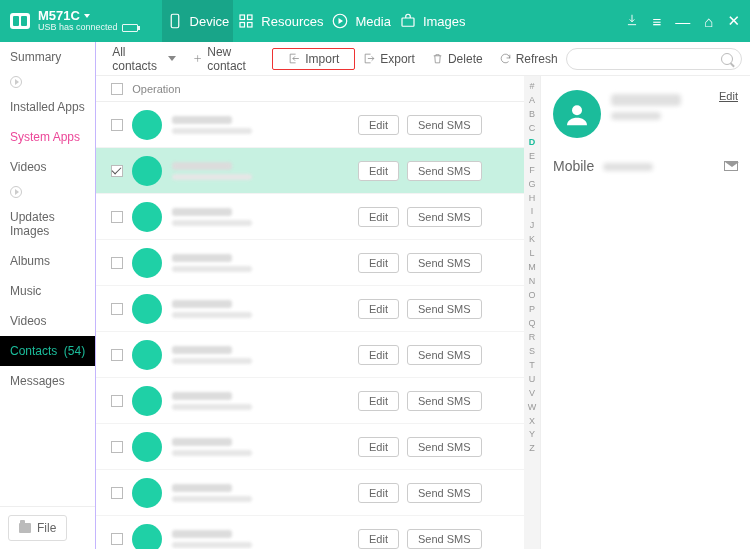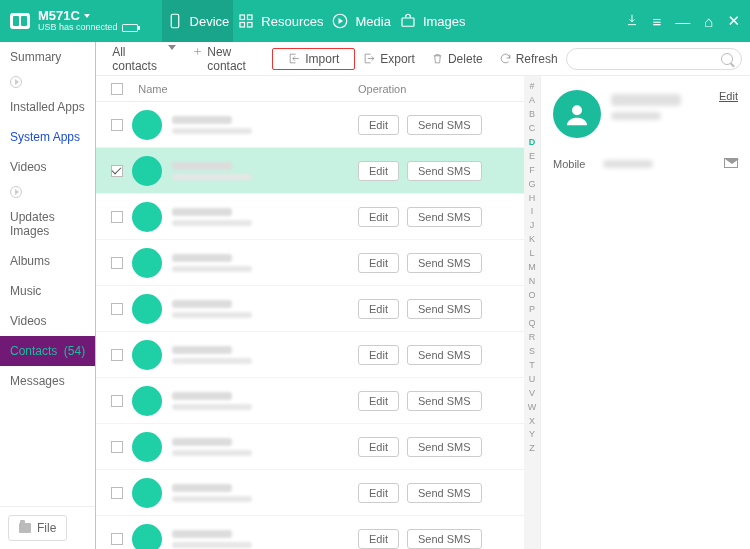--- a/index.html
+++ b/index.html
@@ -18,31 +18,31 @@
 .nav.active{background:#18a589}
 .title-right{margin-left:auto;display:flex;align-items:center;gap:14px;padding-right:10px}
 .title-right span{cursor:pointer;font-size:15px}
 .chev-down{width:0;height:0;border-left:4px solid transparent;border-right:4px solid transparent;border-top:5px solid #fff;display:inline-block}
 .chev-down.sm{border-left-width:3px;border-right-width:3px;border-top-width:4px}
 .icon-svg{width:18px;height:18px;fill:none;stroke:#fff;stroke-width:1.6}
 .main{display:flex;height:calc(100% - 42px)}
 .sidebar{width:106px;border-right:1px solid #c4b5fd;display:flex;flex-direction:column}
 .side-list{flex:1;overflow:hidden}
 .side-item{padding:8px 10px;font-size:12px;cursor:pointer;display:flex;align-items:center;justify-content:space-between}
-.side-item.active{background:#701a75;color:#1bbc9b}
-.side-item.green{color:#1d4ed8}
+.side-item.active{background:#000000;color:#1bbc9b}
+.side-item.green{color:#ec4899}
 .side-play{width:12px;height:12px;border:1px solid #ccc;border-radius:50%;margin:4px 10px;display:flex;align-items:center;justify-content:center}
 .side-play:before{content:"";border-left:4px solid #ccc;border-top:3px solid transparent;border-bottom:3px solid transparent;margin-left:1px}
 .side-foot{border-top:1px solid #eee;padding:8px}
 .file-btn{border:1px solid #ddd;border-radius:3px;padding:5px 10px;display:inline-flex;align-items:center;gap:6px;cursor:pointer;font-size:12px;color:#666}
 .file-icon{width:12px;height:10px;background:#bbb;border-radius:1px;position:relative}
 .file-icon:before{content:"";position:absolute;top:-3px;left:1px;width:5px;height:3px;background:#bbb;border-radius:1px 1px 0 0}
 .content{flex:1;display:flex;flex-direction:column}
 .toolbar{height:34px;border-bottom:1px solid #eee;display:flex;align-items:center;padding:0 8px;gap:0;font-size:12px}
-.tb{display:flex;gap:4px;padding:4px 8px;cursor:pointer;color:#555;border-radius:2px}
+.tb{display:flex;align-items:center;gap:4px;padding:4px 8px;cursor:pointer;color:#555;border-radius:2px}
 .tb.highlight{border:1.5px solid #e33;padding:3px 15px}
 .tb .chev-down{border-top-color:#888}
 .tb-icon{width:13px;height:13px;stroke:#888;fill:none;stroke-width:1.4}
 .search-wrap{margin-left:auto;width:200px;height:22px;border:1px solid #ddd;border-radius:11px;display:flex;align-items:center;padding:0 8px}
 .search-wrap input{border:none;outline:none;flex:1;font-size:11px}
 .search-ico{width:12px;height:12px;border:1.5px solid #bbb;border-radius:50%;position:relative}
 .search-ico:after{content:"";position:absolute;width:5px;height:1.5px;background:#bbb;bottom:-2px;right:-3px;transform:rotate(45deg)}
 .cols{flex:1;display:flex;overflow:hidden}
 .list-area{flex:1;display:flex;flex-direction:column;overflow:hidden}
 .thead{height:26px;border-bottom:1px solid #eee;display:flex;align-items:center;padding:0 6px;font-size:11px;color:#888}
@@ -68,21 +68,21 @@
 .alpha span.hot{color:#1bbc9b;font-weight:600}
 .detail{width:210px;border-left:1px solid #eee;padding:14px 12px;display:flex;flex-direction:column}
 .d-head{display:flex;align-items:flex-start;gap:10px}
 .big-av{width:48px;height:48px;border-radius:50%;background:#1bbc9b;display:flex;align-items:center;justify-content:center}
 .big-av svg{width:30px;height:30px;fill:#fff}
 .d-lines{flex:1;display:flex;flex-direction:column;gap:6px;padding-top:4px}
 .d-blur{height:12px;background:#e0e0e0;border-radius:4px;filter:blur(2px)}
 .d-blur.a{width:70px}
 .d-blur.b{width:50px;height:8px}
 .edit-link{color:#555;text-decoration:underline;font-size:11px;cursor:pointer}
-.d-row{display:flex;align-items:flex-start;margin-top:20px;font-size:11px;color:#666}
+.d-row{display:flex;align-items:center;margin-top:20px;font-size:14px;color:#666}
 .d-row .lbl{width:50px}
 .d-row .val{flex:1}
 .d-row .mail{width:14px;height:10px;border:1px solid #999;position:relative;cursor:pointer}
 .d-row .mail:before{content:"";position:absolute;left:0;top:0;border-left:7px solid transparent;border-right:7px solid transparent;border-top:5px solid #999}
 .rows::-webkit-scrollbar{width:0}
 </style>
 </head>
 <body>
 
 <div class="titlebar">
@@ -225,21 +225,20 @@
         <span class="search-ico"></span>
       </div>
     </div>
 
     <div class="cols">
       <div class="list-area">
         <div class="thead">
           <div class="th-chk">
               <span class="chk"></span>
             </div>
-          <div class="th-name">Name</div>
           <div class="th-op">Operation</div>
         </div>
         <div class="rows" id="rows">
             <div class="row">
               <div class="r-chk">
                 <span class="chk"></span>
               </div>
               <div class="r-name">
                 <span class="avatar"></span>
                 <div class="name-blur">

